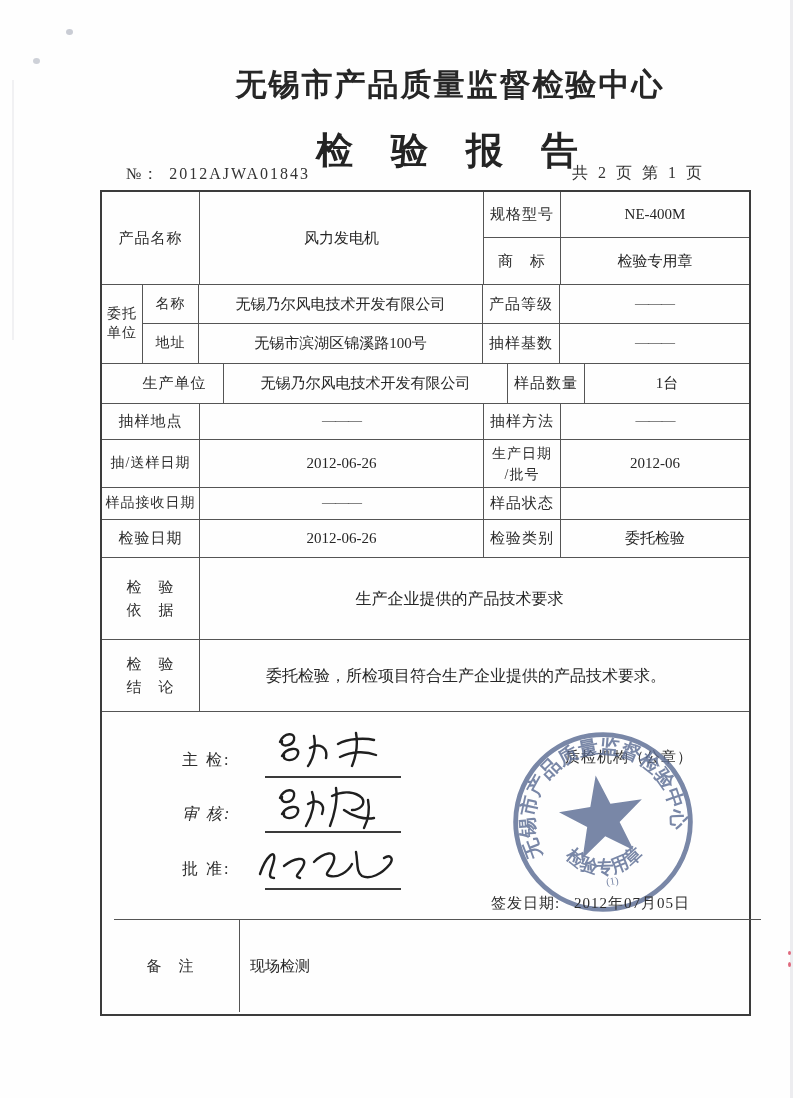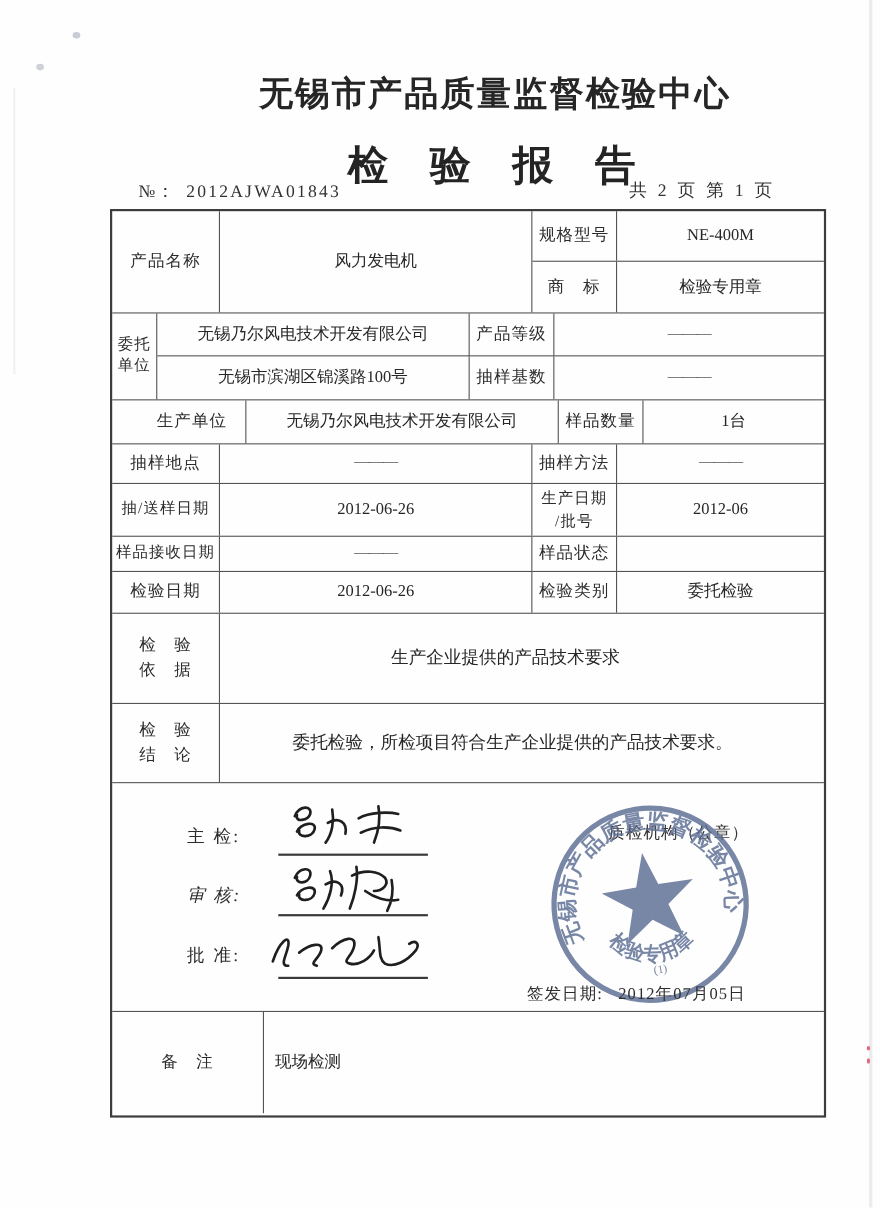--- a/index.html
+++ b/index.html
@@ -38,21 +38,21 @@
   .w-lab2{width:77px;flex:none;}
   .w-val2{flex:1;}
   .w-client{width:41px;flex:none;font-size:14px;word-break:break-all;padding:0 5px;}
   .small{font-size:14px;}
   .two-line{line-height:1.5;}
   .fill{flex:1;}
   
   .basis-val{justify-content:center;padding-right:30px;}
   .concl-val{justify-content:flex-start;padding-left:66px;text-align:left;font-size:16px;}
   
-  .sig-row{position:relative;}
+  .sig-row{position:relative;margin-left:12px;}
   .sig-label{position:absolute;font-size:16px;letter-spacing:2px;color:#2c2c2c;}
   .sig-line{position:absolute;width:136px;border-top:2px solid #3a3a3a;}
   .sig-svg{position:absolute;}
   .sig-svg path{stroke:#1f1f1f;stroke-width:2.4;fill:none;stroke-linecap:round;stroke-linejoin:round;}
   .seal-label{position:absolute;font-size:15px;letter-spacing:1px;color:#333;}
   .issue{position:absolute;font-size:15px;color:#2c2c2c;letter-spacing:1px;}
   .stamp{position:absolute;left:393px;top:14px;width:192px;height:192px;transform:rotate(-9deg);opacity:.82;}
   
   .w-remark-lab{width:138px;flex:none;}
   .remark-val{justify-content:flex-start;padding-left:10px;text-align:left;}
@@ -88,20 +88,24 @@
         </div>
         <div class="row" style="flex:1;">
           <div class="c br w-lab2 lab">商　标</div>
           <div class="c fill val">检验专用章</div>
         </div>
       </div>
     </div>
 
     <div class="row bb" style="height:79px;">
       <div class="c br w-client lab">委托单位</div>
+      <div class="col" style="width:56px;flex:none;">
+        <div class="c bb br small lab" style="height:39px;flex:none;">名称</div>
+        <div class="c br small lab" style="flex:1;">地址</div>
+      </div>
       <div class="col w-val1">
         <div class="c bb br val" style="height:39px;flex:none;">无锡乃尔风电技术开发有限公司</div>
         <div class="c br val" style="flex:1;">无锡市滨湖区锦溪路100号</div>
       </div>
       <div class="col w-lab2">
         <div class="c bb br lab" style="height:39px;flex:none;">产品等级</div>
         <div class="c br lab" style="flex:1;">抽样基数</div>
       </div>
       <div class="col w-val2">
         <div class="c bb dash" style="height:39px;flex:none;">———</div>

